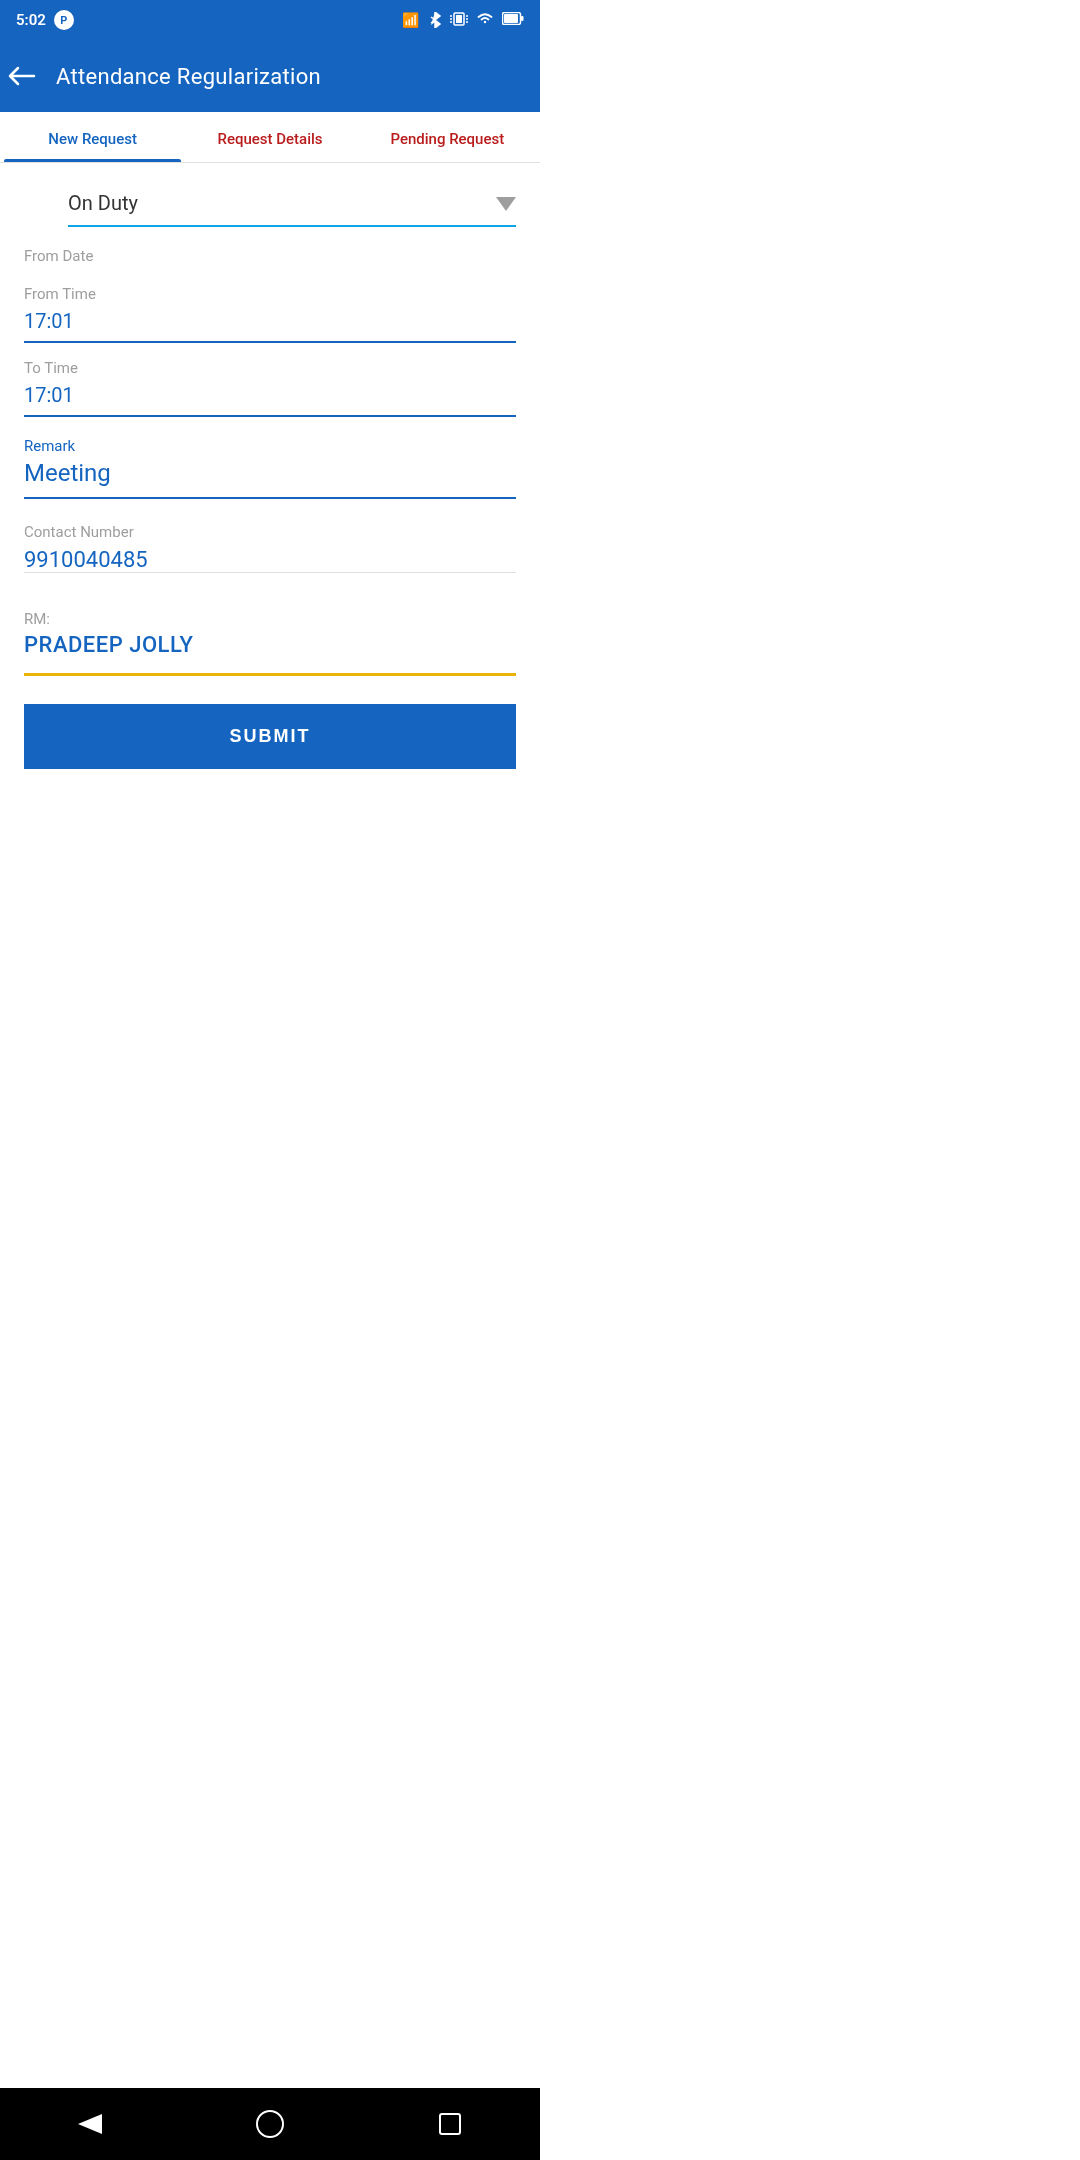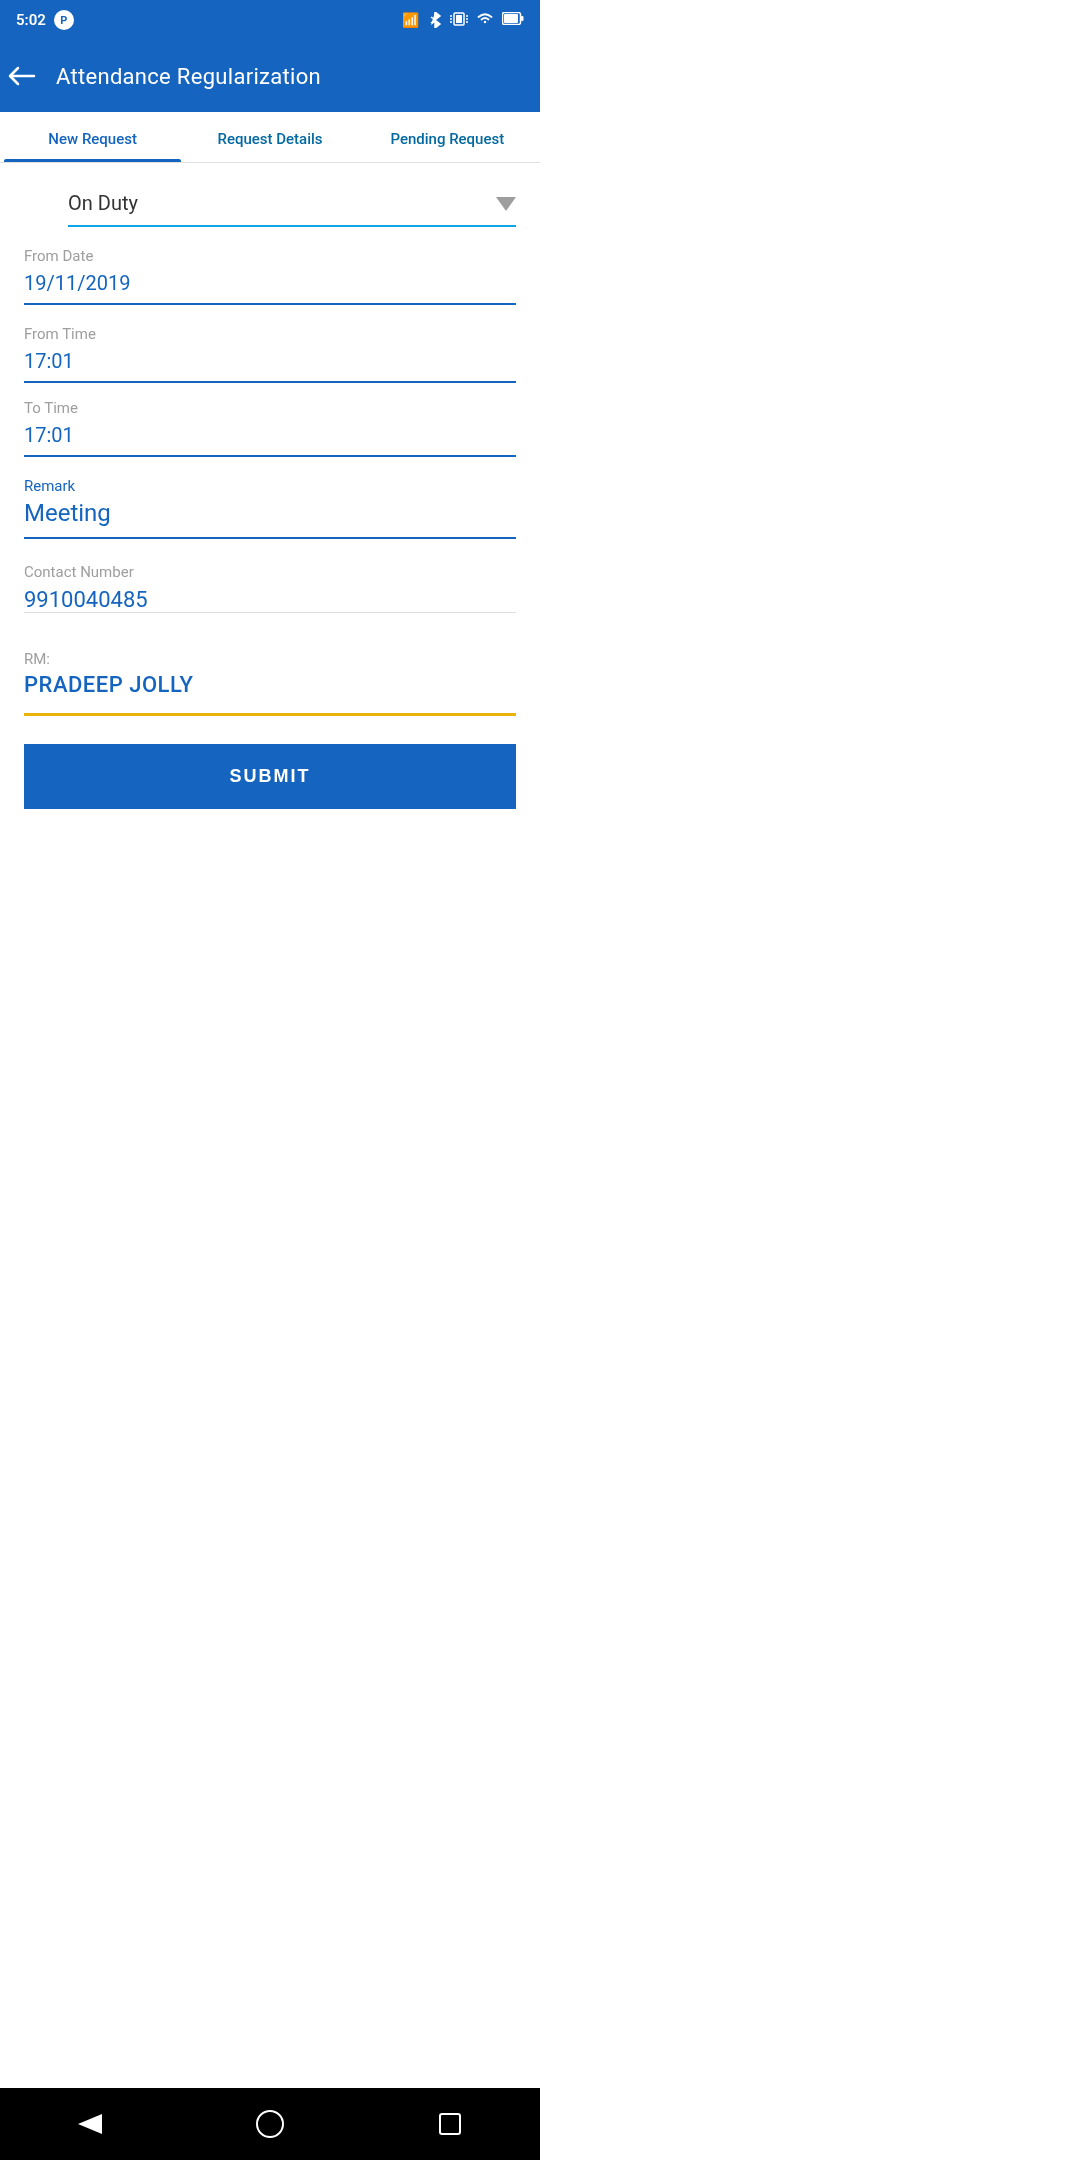--- a/index.html
+++ b/index.html
@@ -65,21 +65,21 @@
       display: flex;
       border-bottom: 1px solid #e0e0e0;
       padding: 0 4px;
     }
     .tab {
       flex: 1;
       text-align: center;
       padding: 18px 4px 14px;
       font-size: 15px;
       font-weight: 500;
-      color: #0369a1;
+      color: #b91c1c;
       cursor: pointer;
       position: relative;
       white-space: nowrap;
     }
     .tab.active {
       color: #1565C0;
     }
     .tab.active::after {
       content: '';
       position: absolute;
@@ -346,21 +346,20 @@
     <span class="dropdown-arrow">
       <svg width="20" height="14" viewBox="0 0 20 14" fill="#9e9e9e">
         <polygon points="0,0 20,0 10,14"></polygon>
       </svg>
     </span>
   </div>
 
   
   <div class="field-group">
     <span class="field-label">From Date</span>
-    <span class="field-value">19/11/2019</span>
   </div>
 
   
   <div class="two-col">
     <div class="field-group">
       <span class="field-label">From Time</span>
       <span class="field-value">17:01</span>
     </div>
     <div class="field-group">
       <span class="field-label">To Time</span>

